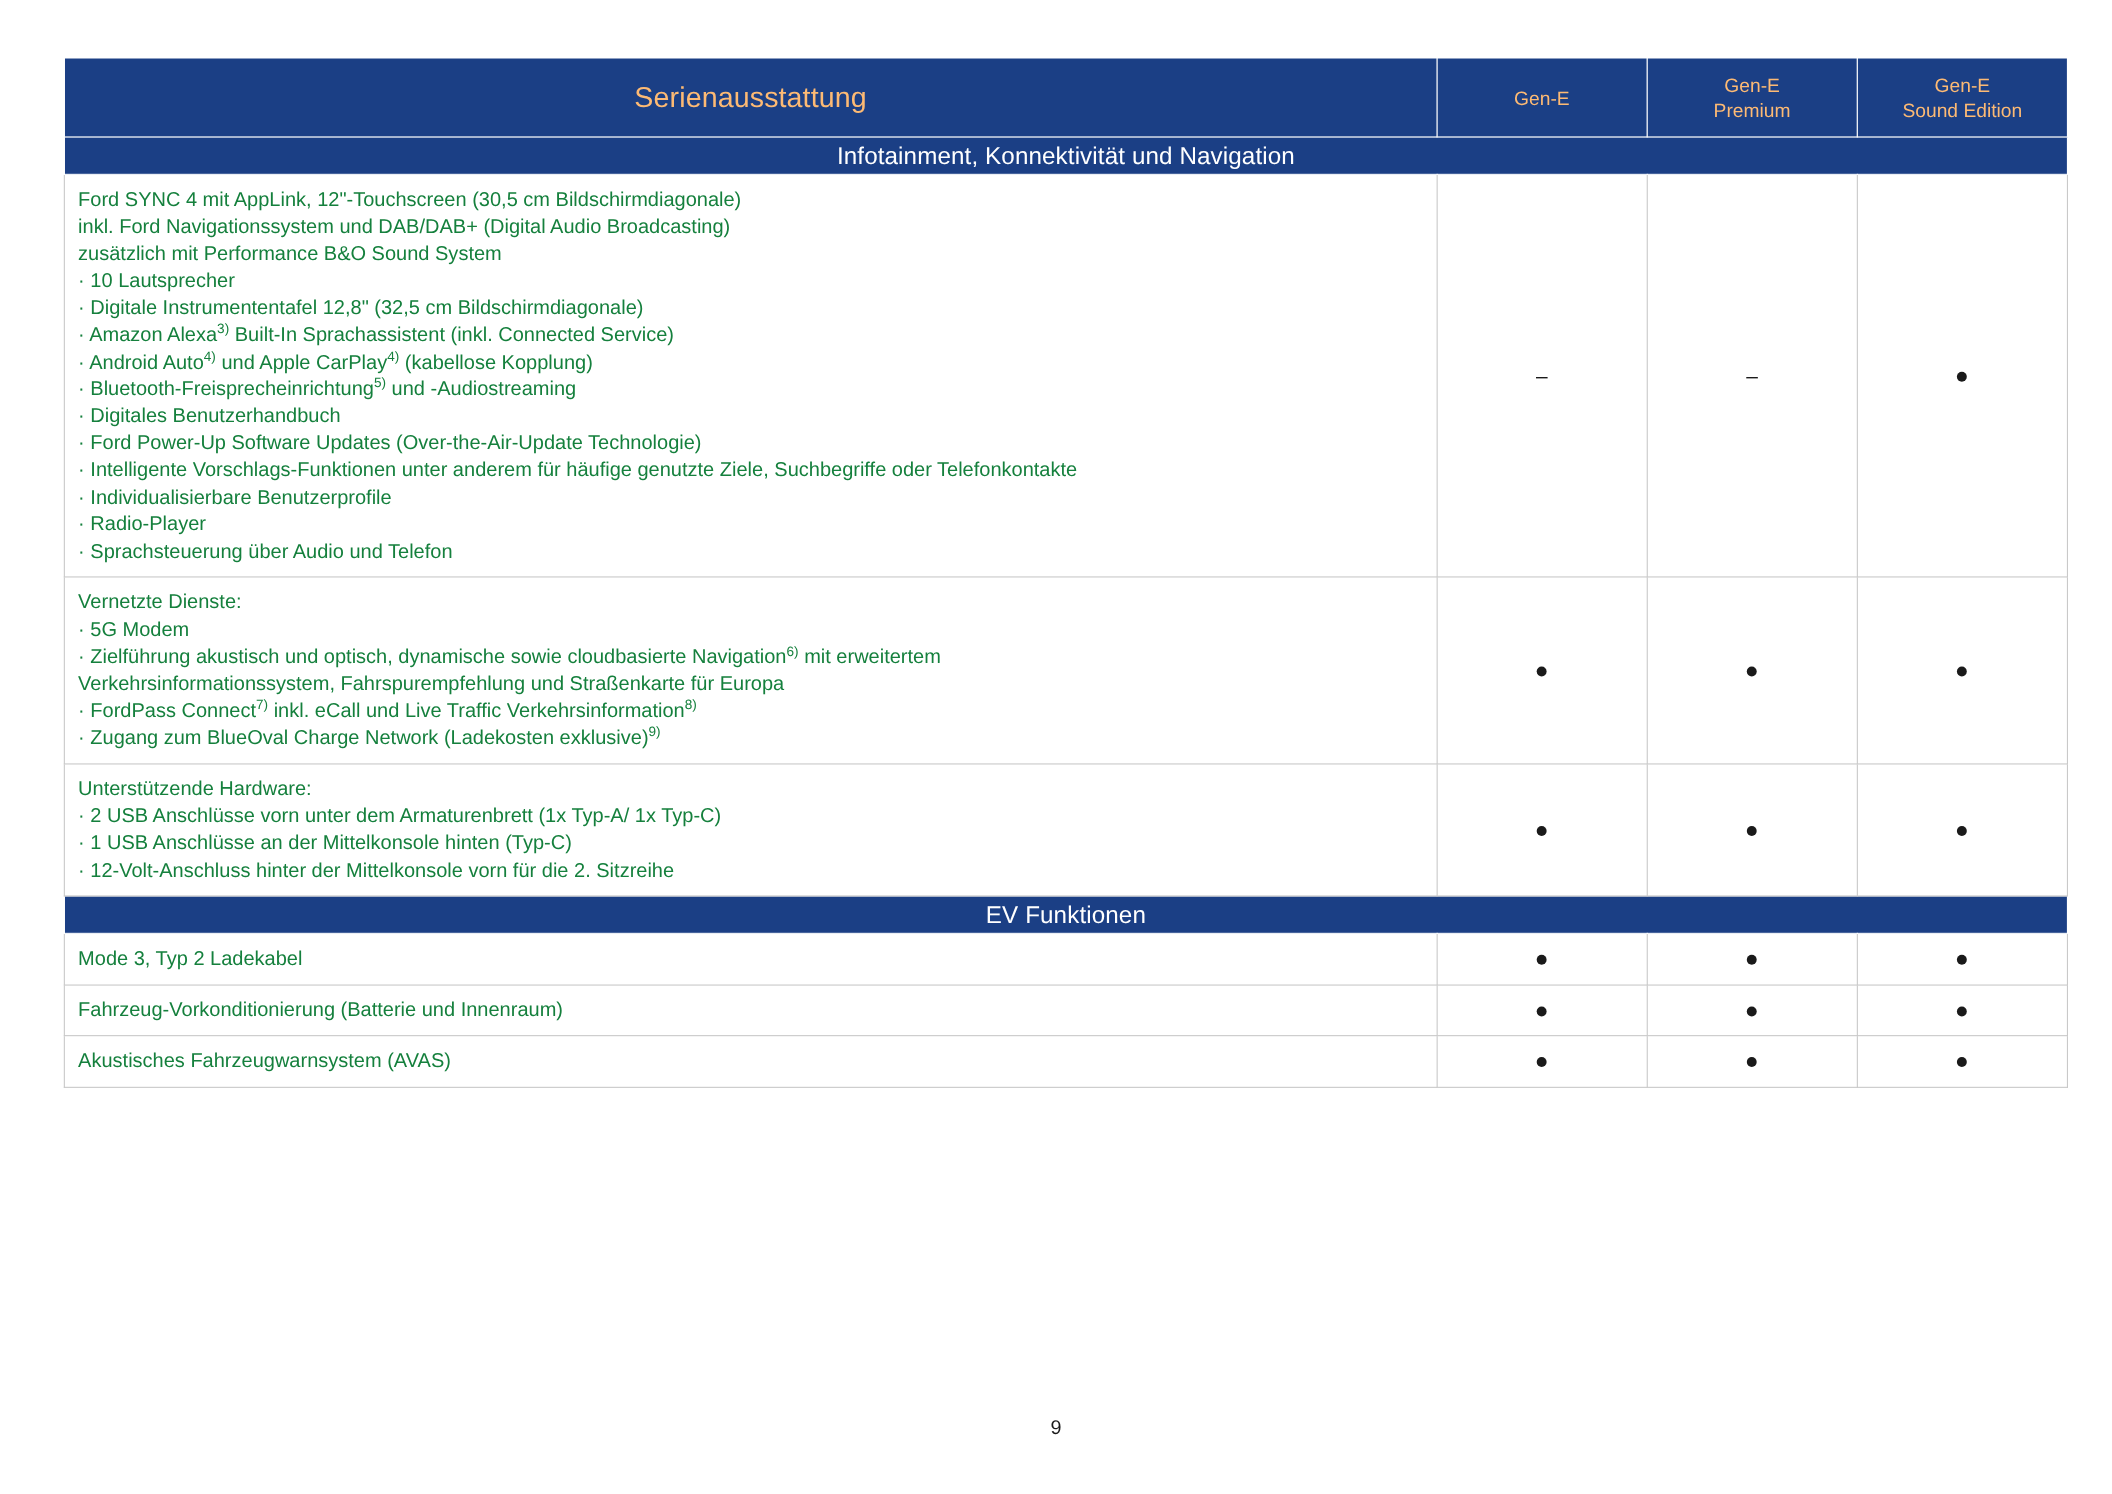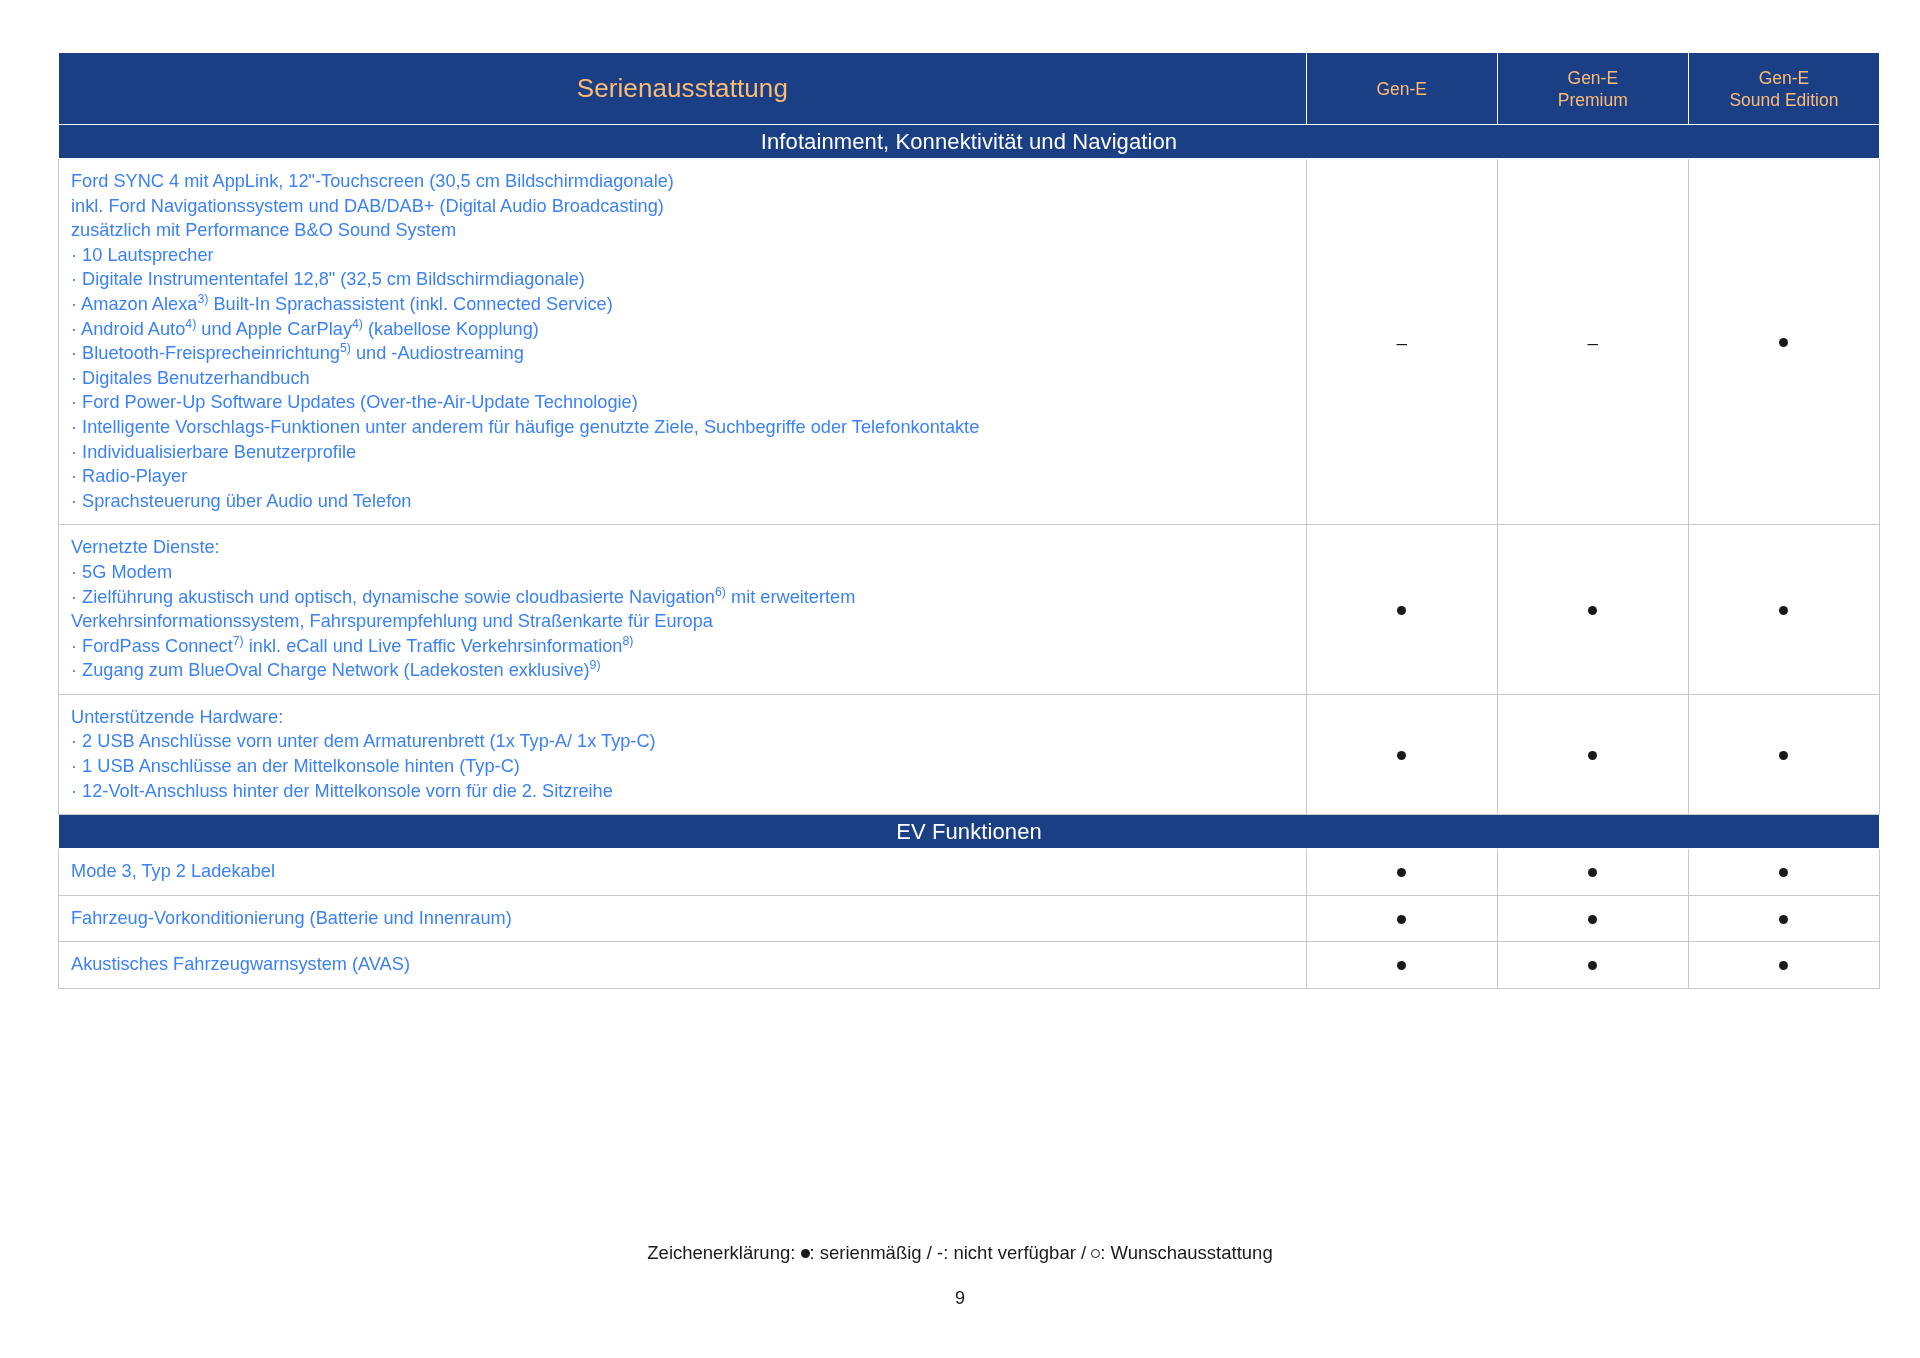--- a/index.html
+++ b/index.html
@@ -56,21 +56,21 @@
     letter-spacing: 0.1px;
   }
   
   td.feature {
     border: 1px solid #c9c9c9;
     border-left: 1px solid #c9c9c9;
     padding: 10px 10px 11px 12px;
     font-size: 18.2px;
     line-height: 24.6px;
     vertical-align: top;
-    color: #3b82f6;
+    color: #15803d;
   }
   td.mark {
     border: 1px solid #c9c9c9;
     text-align: center;
     vertical-align: middle;
     font-size: 17px;
     color: #1a1a1a;
   }
   td.mark .glyph-dot {
     display: inline-block;
@@ -221,19 +221,16 @@
           <td class="feature">
             <span class="feat-line">Akustisches Fahrzeugwarnsystem (AVAS)</span>
           </td>
           <td class="mark"><span class="glyph-dot"></span></td>
           <td class="mark"><span class="glyph-dot"></span></td>
           <td class="mark"><span class="glyph-dot"></span></td>
         </tr>
       </tbody>
   </table>
 
-  <div class="legend">
-    <span>Zeichenerklärung: </span><span class="glyph-dot"></span><span>: serienmäßig / </span><span>-: nicht verfügbar / </span><span class="glyph-circle"></span><span>: Wunschausstattung</span>
-  </div>
 
   <div class="page-number">9</div>
 
 </div>
 
 </body></html>

